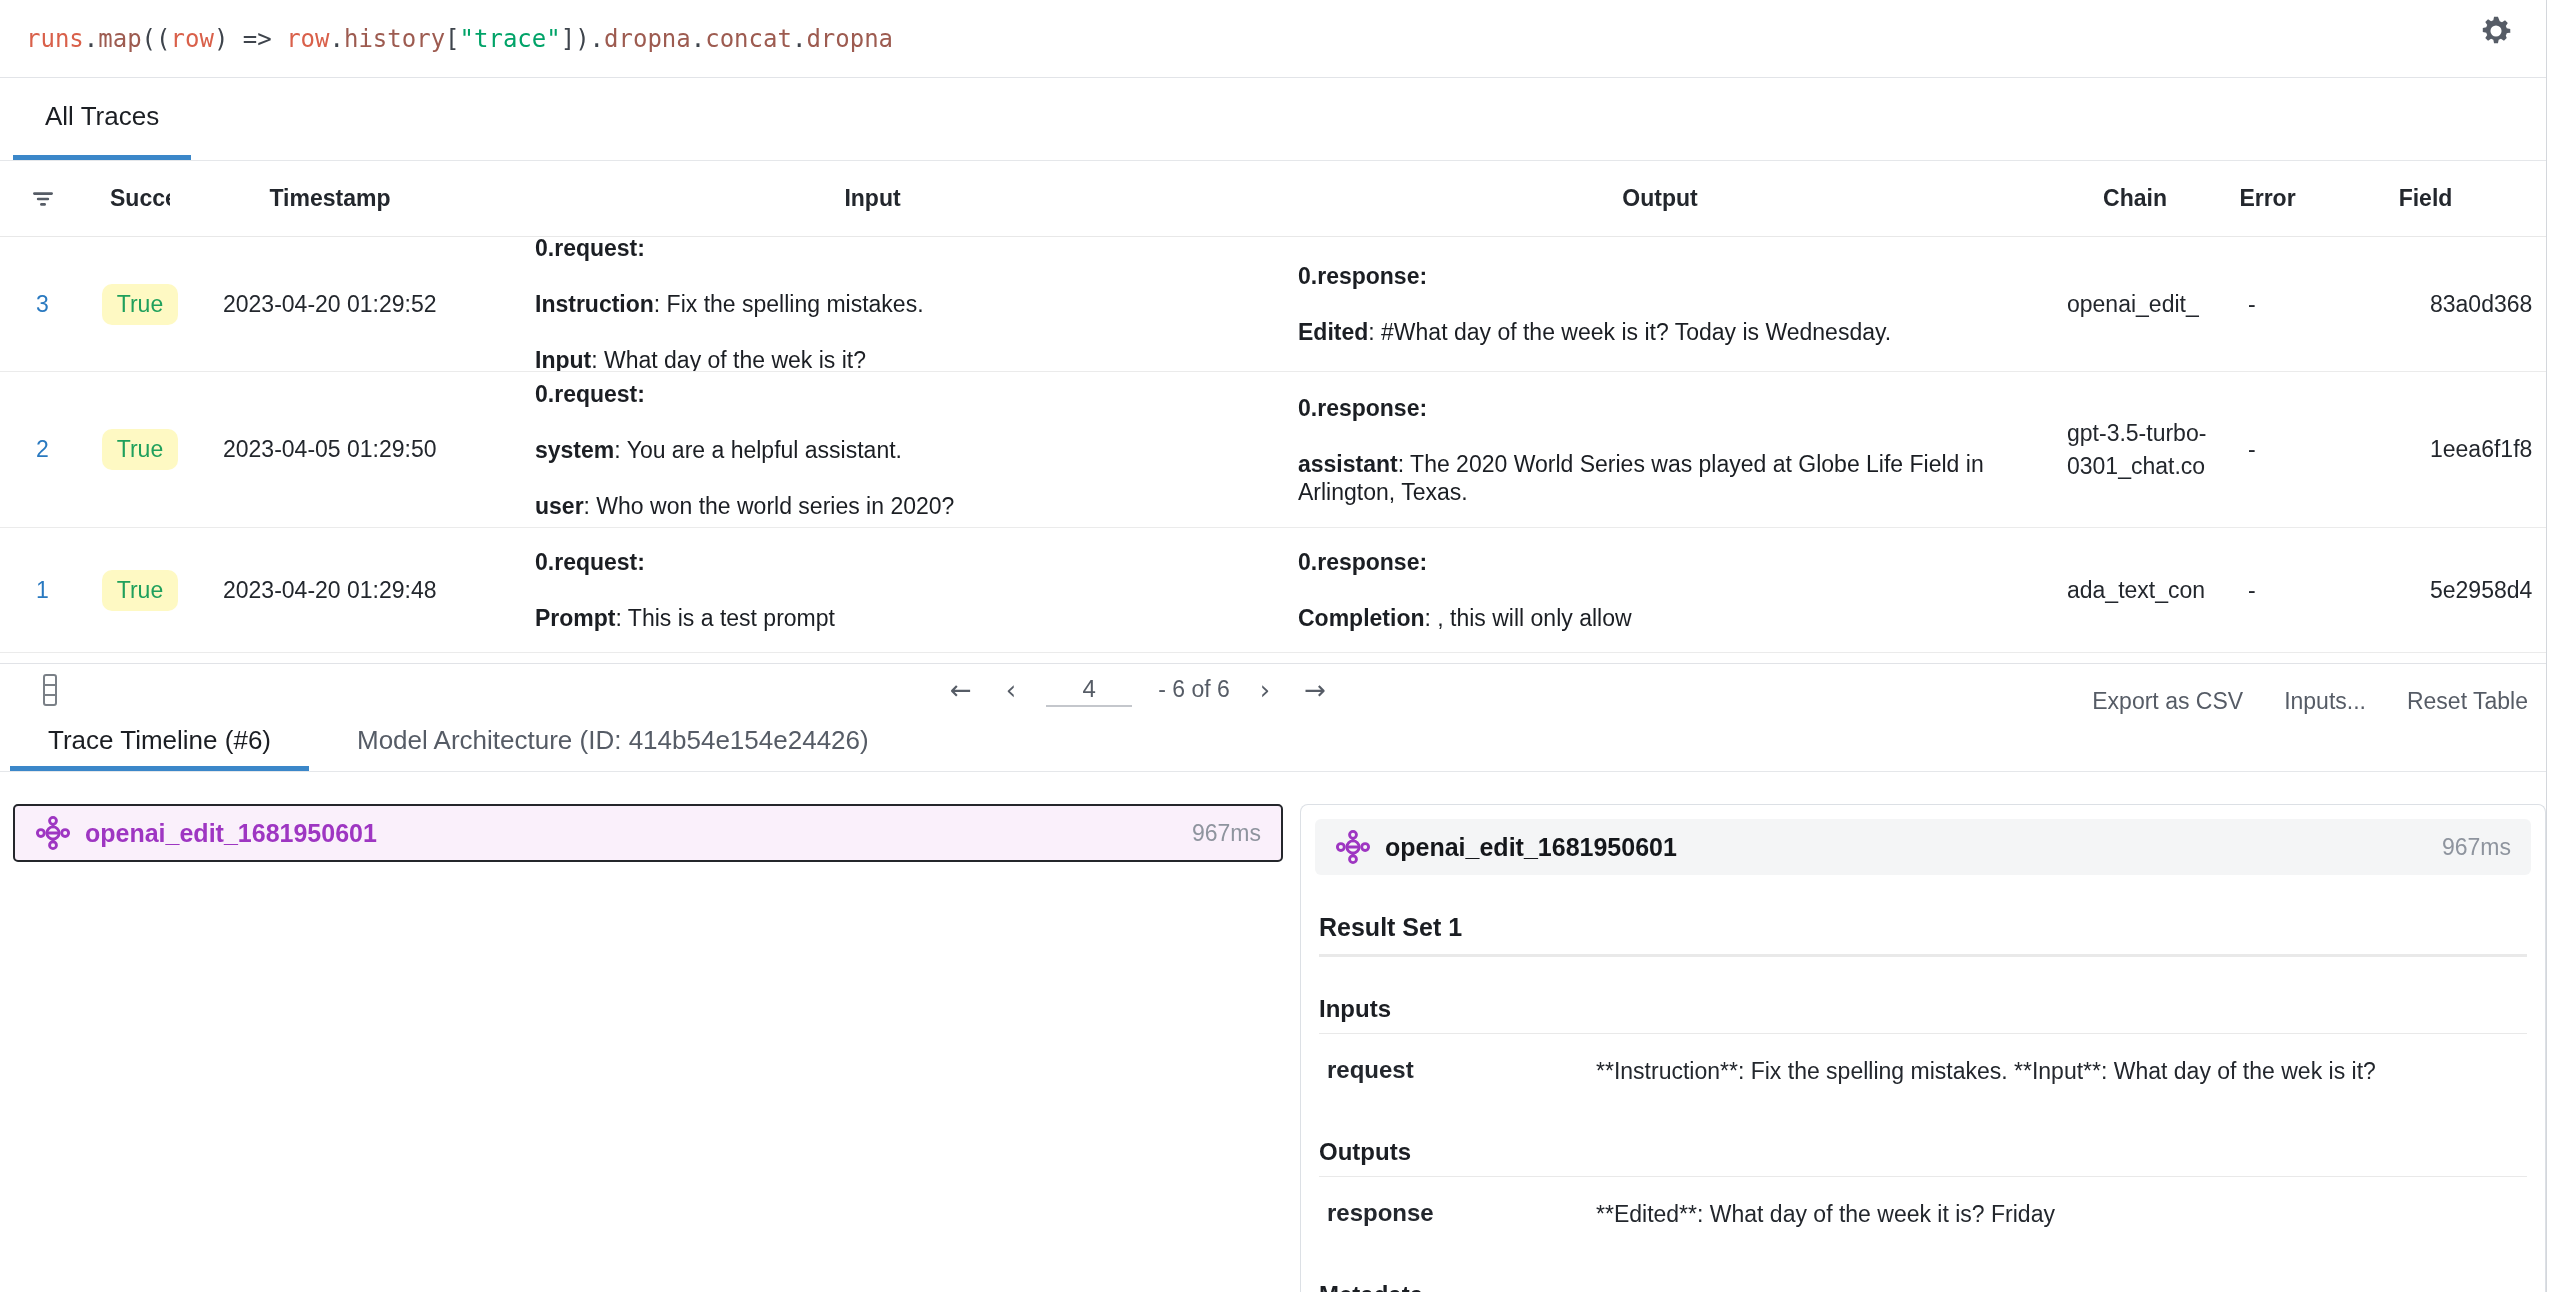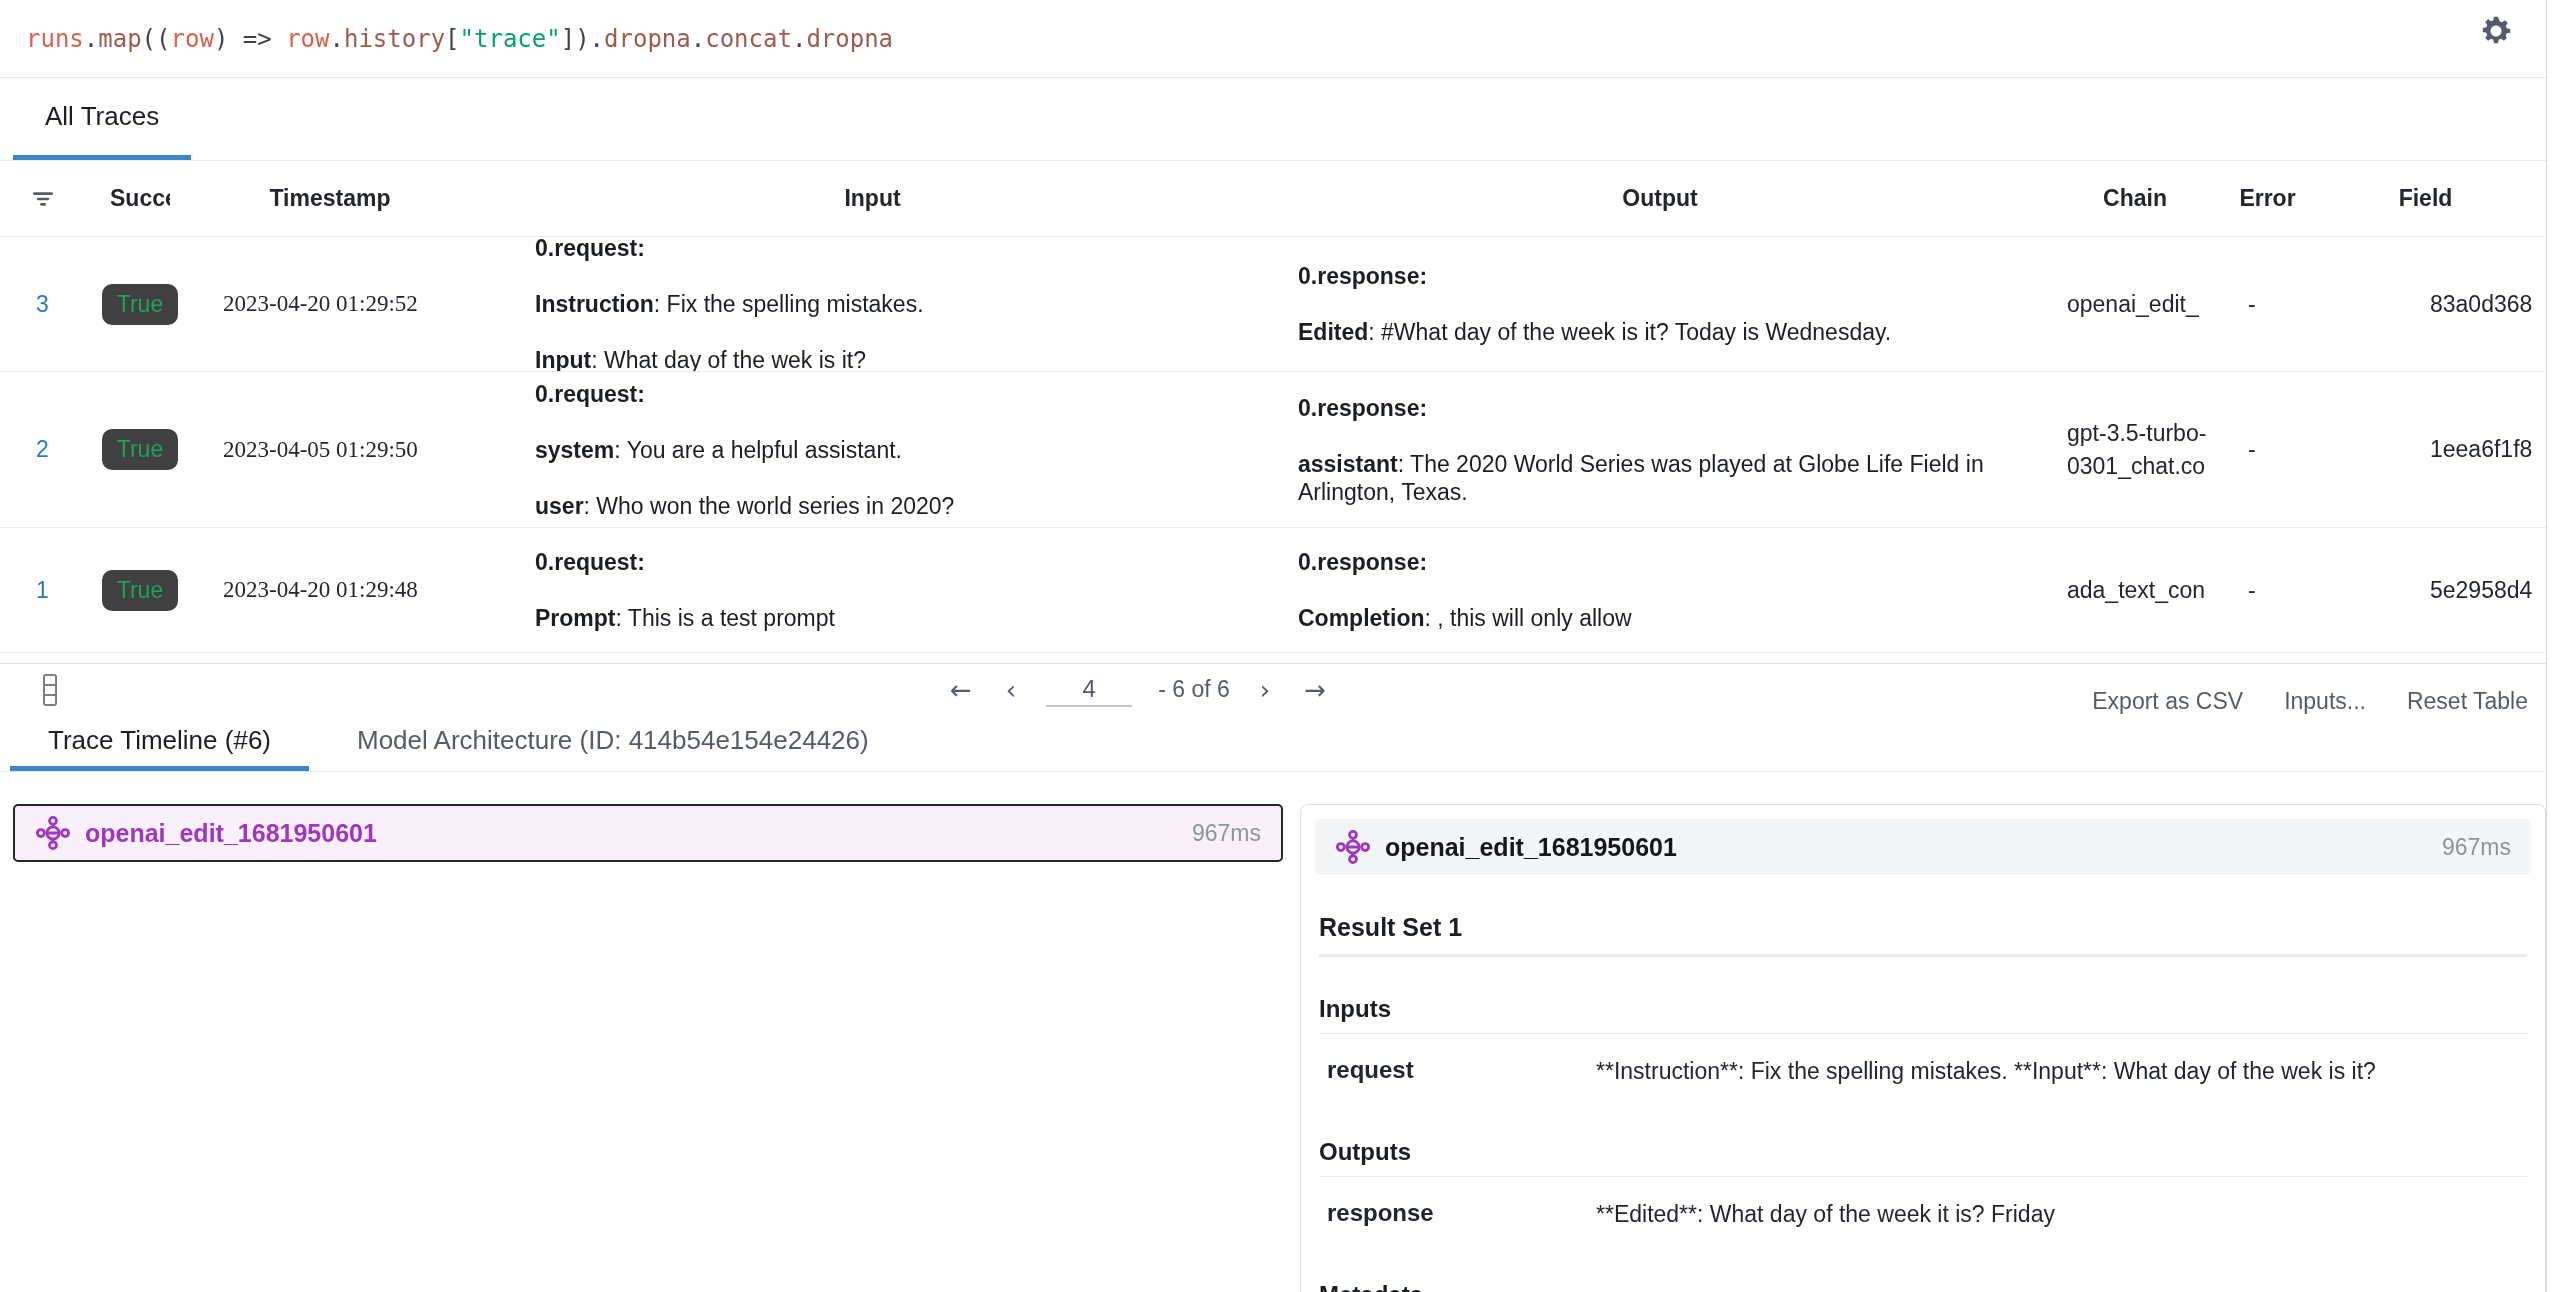--- a/index.html
+++ b/index.html
@@ -42,22 +42,22 @@
   .c-model { width:241px; overflow:hidden; }
   .trunc { display:inline-block; max-width:60px; overflow:hidden; white-space:nowrap; }
 
   .trow { display:flex; border-bottom:1px solid #EBEBEB; align-items:center; }
   .trow:nth-child(1){ height:135px; }
   .trow:nth-child(2){ height:156px; }
   .trow:nth-child(3){ height:125px; }
   .c-idx.cell { justify-content:center; display:flex; }
   .rowlink { color:#2979C0; text-decoration:none; cursor:pointer; }
   .c-succ.cell { display:flex; justify-content:center; }
-  .badge { background:#404040; color:#1FA05C; padding:7px 15px; border-radius:10px; }
-  .c-time.cell { display:flex; justify-content:flex-start; padding-left:28px; color:#23272D;font-family:Liberation Serif, serif; }
+  .badge { background:#fef9c3; color:#1FA05C; padding:7px 15px; border-radius:10px; }
+  .c-time.cell { display:flex; justify-content:flex-start; padding-left:28px; color:#23272D; }
   .c-input.cell, .c-out.cell { display:flex; flex-direction:column; justify-content:center; align-self:stretch; overflow:hidden; }
   .c-input.cell { padding-left:70px; }
   .c-out.cell   { padding-left:18px; }
   .c-input.cell p, .c-out.cell p { margin:14px 0; line-height:28px; }
   .c-chain.cell { padding-left:27px; align-self:center; }
   .c-chain.cell .chaintext { width:142px; line-height:33px; word-break:break-word; color:#23272D; }
   .c-err.cell { padding-left:18px; color:#23272D; }
   .c-model.cell { padding-left:125px; white-space:nowrap; overflow:hidden; color:#23272D; }
   b { font-weight:700; color:#1B1E23; }
 

